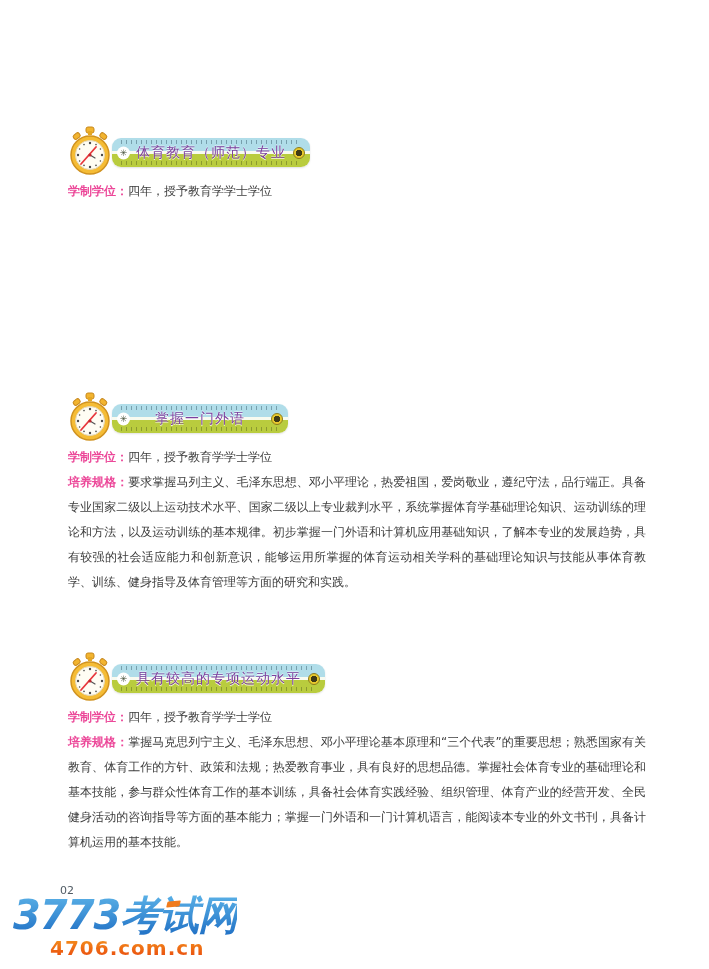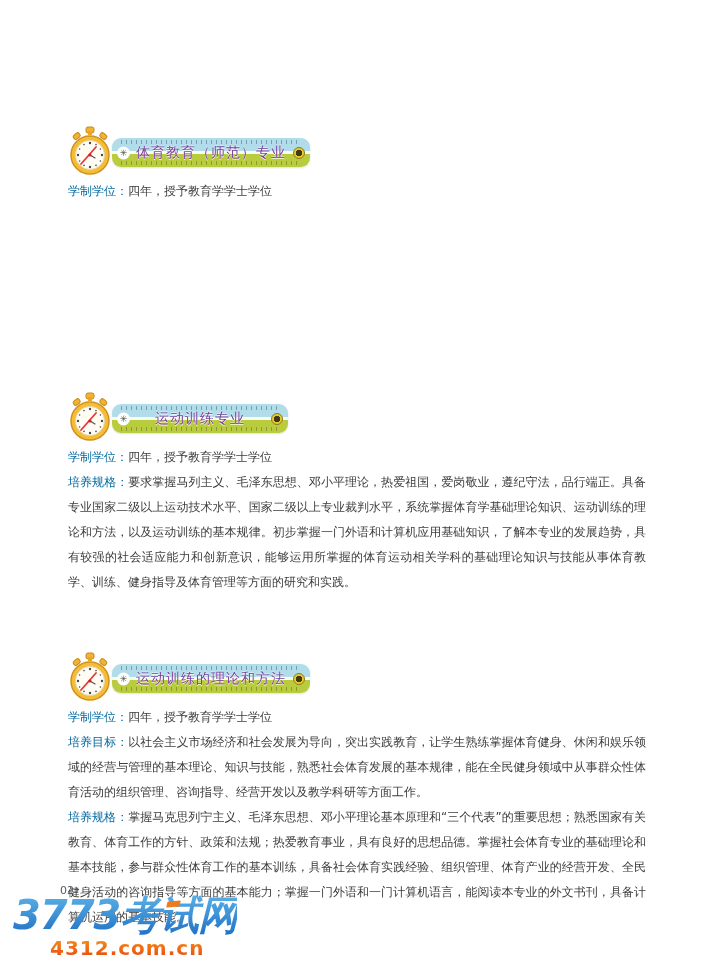--- a/index.html
+++ b/index.html
@@ -48,21 +48,21 @@
     position:relative; font-size:14px; font-weight:400; color:#7c3f9d;
     letter-spacing:1px; white-space:nowrap;
     text-shadow:0 1px 0 rgba(255,255,255,.85), 0 -1px 0 rgba(255,255,255,.5);
   }
 
   .section-body { margin-top:1px; }
   .section-body p {
     margin:0; font-size:12px; line-height:25px; color:#3c3c3c;
     text-align:justify; text-justify:inter-ideograph;
   }
-  .label { font-weight:400; color:#0369a1; }
+  .label { font-weight:700; color:#ec4899; }
 
   .page-number {
     position:absolute; left:60px; top:884px; font-size:11px;
     color:#4f5a63;
   }
   .logo-main {
     position:absolute; left:13px; top:893px;
     font-size:40px; line-height:1.1; font-weight:700; font-style:italic;
     letter-spacing:-1px; color:#2b83d6; white-space:nowrap;
   }
@@ -151,21 +151,21 @@
           <circle cx="12" cy="29" r="1.2"></circle>
             <circle cx="13.6" cy="23" r="0.8"></circle>
             <circle cx="18" cy="18.6" r="0.8"></circle>
         </g>
         <line x1="30" y1="21" x2="15" y2="38" stroke="#e8383d" stroke-width="1.8" stroke-linecap="round"></line>
         <line x1="24" y1="29" x2="29" y2="32" stroke="#555555" stroke-width="1.2" stroke-linecap="round"></line>
         <circle cx="24" cy="29" r="1.6" fill="#c2282d"></circle>
       </svg>
       <div class="banner">
         <span class="banner-badge-left">✳</span>
-        <span class="banner-title">运动训练专业</span>
+        <span class="banner-title">掌握一门外语</span>
         <span class="banner-badge-right"></span>
       </div>
     </div>
     <div class="section-body">
       <p><span class="label">学制学位：</span><span>四年，授予教育学学士学位</span></p>
       <p><span class="label">培养规格：</span><span>要求掌握马列主义、毛泽东思想、邓小平理论，热爱祖国，爱岗敬业，遵纪守法，品行端正。具备专业国家二级以上运动技术水平、国家二级以上专业裁判水平，系统掌握体育学基础理论知识、运动训练的理论和方法，以及运动训练的基本规律。初步掌握一门外语和计算机应用基础知识，了解本专业的发展趋势，具有较强的社会适应能力和创新意识，能够运用所掌握的体育运动相关学科的基础理论知识与技能从事体育教学、训练、健身指导及体育管理等方面的研究和实践。</span></p>
     </div>
   </div>
 
   <div class="section" id="section-3">
@@ -190,29 +190,28 @@
           <circle cx="12" cy="29" r="1.2"></circle>
             <circle cx="13.6" cy="23" r="0.8"></circle>
             <circle cx="18" cy="18.6" r="0.8"></circle>
         </g>
         <line x1="30" y1="21" x2="15" y2="38" stroke="#e8383d" stroke-width="1.8" stroke-linecap="round"></line>
         <line x1="24" y1="29" x2="29" y2="32" stroke="#555555" stroke-width="1.2" stroke-linecap="round"></line>
         <circle cx="24" cy="29" r="1.6" fill="#c2282d"></circle>
       </svg>
       <div class="banner">
         <span class="banner-badge-left">✳</span>
-        <span class="banner-title">运动训练的理论和方法</span>
+        <span class="banner-title">具有较高的专项运动水平</span>
         <span class="banner-badge-right"></span>
       </div>
     </div>
     <div class="section-body">
       <p><span class="label">学制学位：</span><span>四年，授予教育学学士学位</span></p>
-      <p><span class="label">培养目标：</span><span>以社会主义市场经济和社会发展为导向，突出实践教育，让学生熟练掌握体育健身、休闲和娱乐领域的经营与管理的基本理论、知识与技能，熟悉社会体育发展的基本规律，能在全民健身领域中从事群众性体育活动的组织管理、咨询指导、经营开发以及教学科研等方面工作。</span></p>
       <p><span class="label">培养规格：</span><span>掌握马克思列宁主义、毛泽东思想、邓小平理论基本原理和“三个代表”的重要思想；熟悉国家有关教育、体育工作的方针、政策和法规；热爱教育事业，具有良好的思想品德。掌握社会体育专业的基础理论和基本技能，参与群众性体育工作的基本训练，具备社会体育实践经验、组织管理、体育产业的经营开发、全民健身活动的咨询指导等方面的基本能力；掌握一门外语和一门计算机语言，能阅读本专业的外文书刊，具备计算机运用的基本技能。</span></p>
     </div>
   </div>
 
   <div class="page-number">02</div>
   <div class="logo-main">3773考试网</div>
   <div class="logo-accent"></div>
-  <div class="logo-url">4312.com.cn</div>
+  <div class="logo-url">4706.com.cn</div>
 
 </div>
 
 </body></html>

